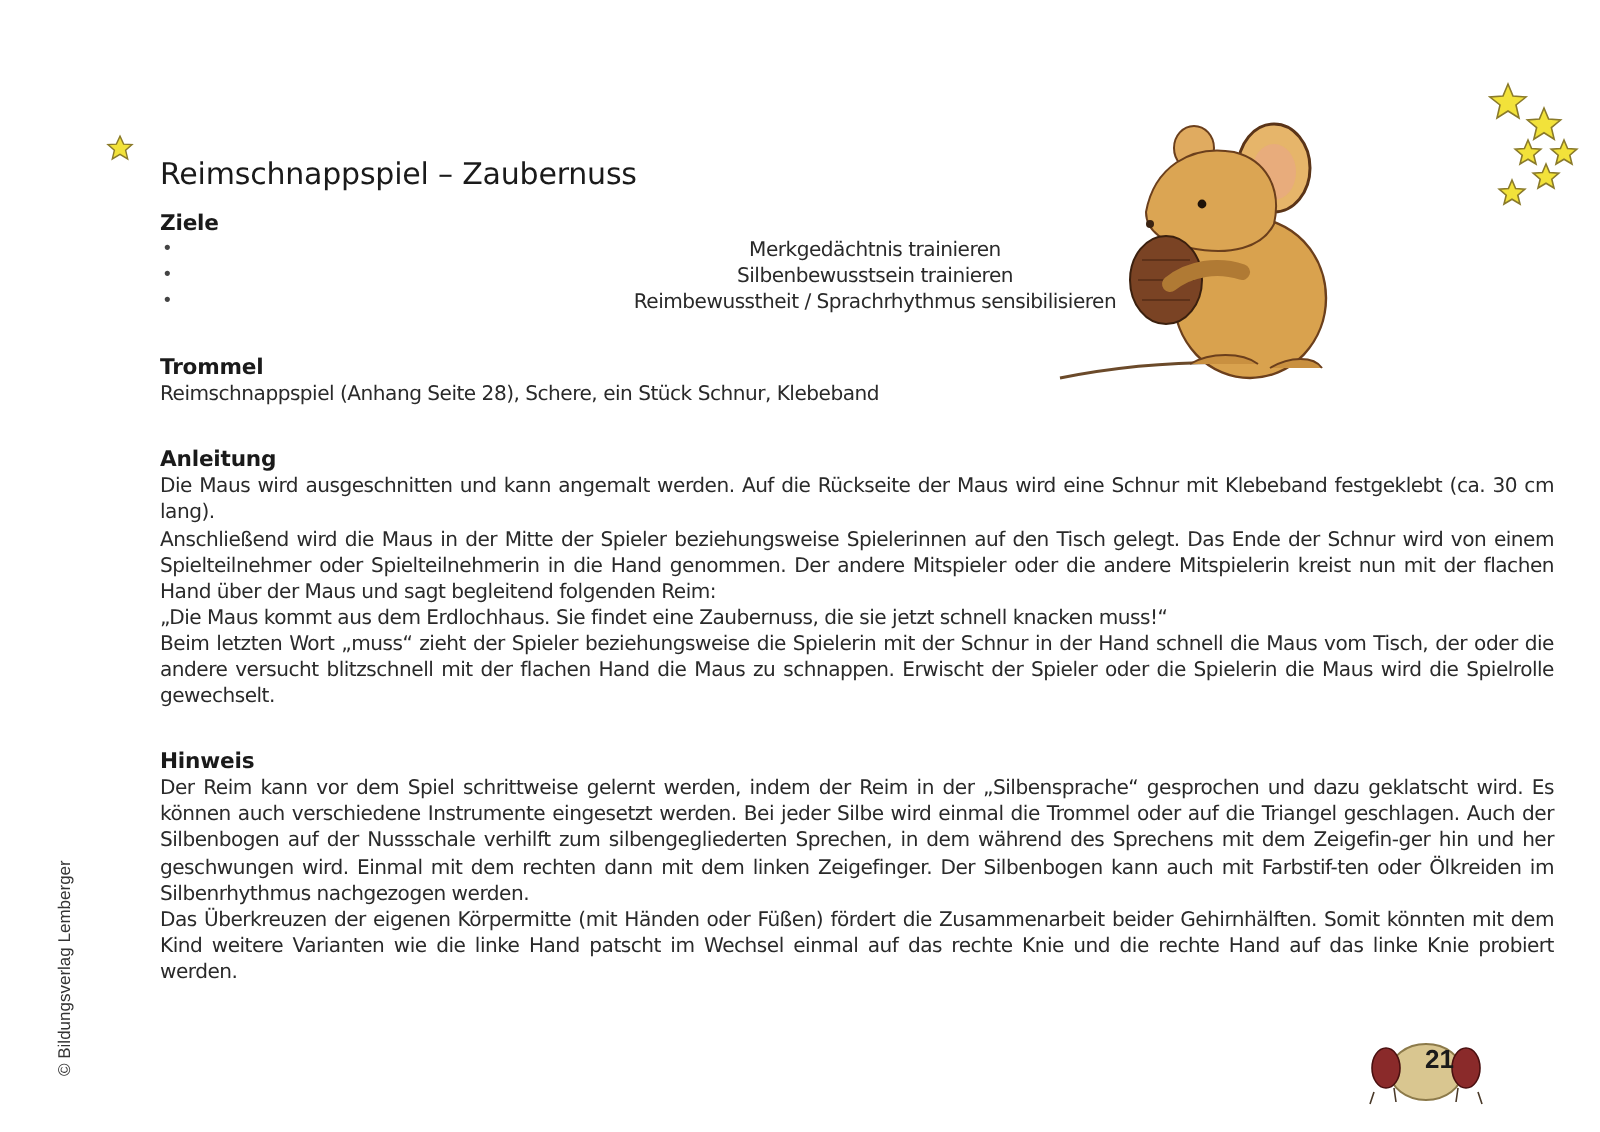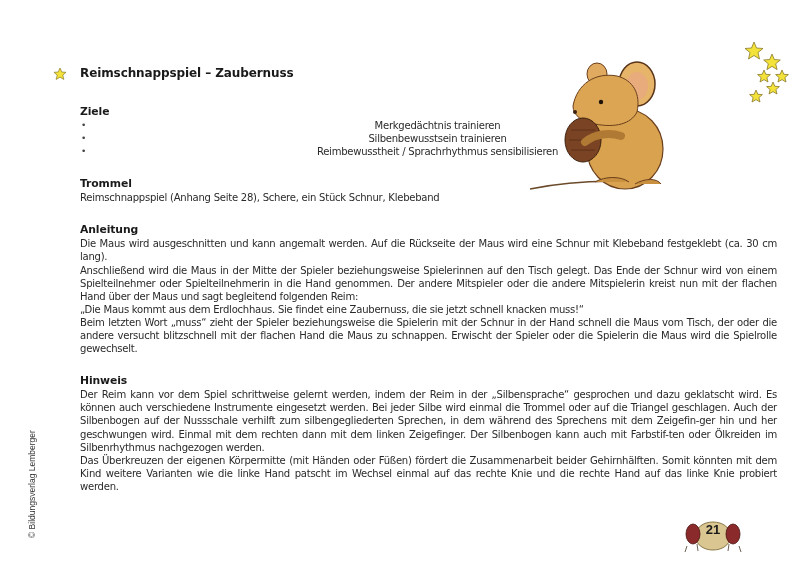--- a/index.html
+++ b/index.html
@@ -2,33 +2,33 @@
 <html><head>
   <meta charset="utf-8">
   <style>
     html, body { margin: 0; padding: 0; }
     body {
       width: 800px; height: 566px; background: #ffffff; position: relative; overflow: hidden;
       font-family: "DejaVu Sans", sans-serif; color: #2a2a2a;
     }
     .page { position: absolute; left: 0; top: 0; width: 800px; height: 566px; }
     .title-star { position: absolute; left: 53px; top: 67px; width: 14px; height: 14px; }
-    .title { position: absolute; left: 80px; top: 66px; font-size: 12px; font-weight: bold; color: #1a1a1a; letter-spacing: -0.1px; }
+    .title { position: absolute; left: 80px; top: 78px; font-size: 15px; font-weight: normal; color: #1a1a1a; letter-spacing: -0.1px; }
     .content { position: absolute; left: 80px; top: 86px; width: 700px; font-size: 10.05px; line-height: 13.1px; letter-spacing: -0.25px; }
     .h { font-weight: bold; font-size: 10.8px; color: #1a1a1a; margin-top: 19px; line-height: 14px; letter-spacing: -0.1px; }
     .bullets { margin: 0; padding: 0; list-style: none; }
     .bullets li { position: relative; padding-left: 15px; text-align: center; }
     .bullets li::before { content: "\2022"; position: absolute; left: 1px; top: 0; font-size: 9px; color: #444; }
     .p { margin: 0; }
     .justify { text-align: justify; text-align-last: left; width: 697px; }
     .mouse { position: absolute; left: 525px; top: 54px; width: 155px; height: 145px; }
     .stars { position: absolute; left: 744px; top: 40px; width: 50px; height: 68px; }
     .sidebar-text { position: absolute; left: 27px; top: 538px; transform: rotate(-90deg); transform-origin: left top; font-size: 8.5px; color: #333; white-space: nowrap; font-family: "Liberation Sans", sans-serif; }
     .pagenum-wrap { position: absolute; left: 683px; top: 510px; width: 60px; height: 45px; }
-    .pagenum { position: absolute; left: 16px; top: 12px; width: 28px; text-align: center; font-size: 13px; font-weight: bold; color: #1a1a1a; font-family: "Liberation Sans", sans-serif; }
+    .pagenum { position: absolute; left: 16px; top: 12px; width: 28px; text-align: right; font-size: 13px; font-weight: bold; color: #1a1a1a; font-family: "Liberation Sans", sans-serif; }
   </style>
 </head>
 <body>
 
 <div class="page">
 
   <svg class="title-star" viewBox="0 0 20 20">
     <polygon points="10,1.5 12.6,7.2 18.6,7.6 14,11.6 15.5,17.8 10,14.5 4.5,17.8 6,11.6 1.4,7.6 7.4,7.2" fill="#f2e23a" stroke="#8a7a2a" stroke-width="1"></polygon>
   </svg>
   <div class="title">Reimschnappspiel – Zaubernuss</div>

